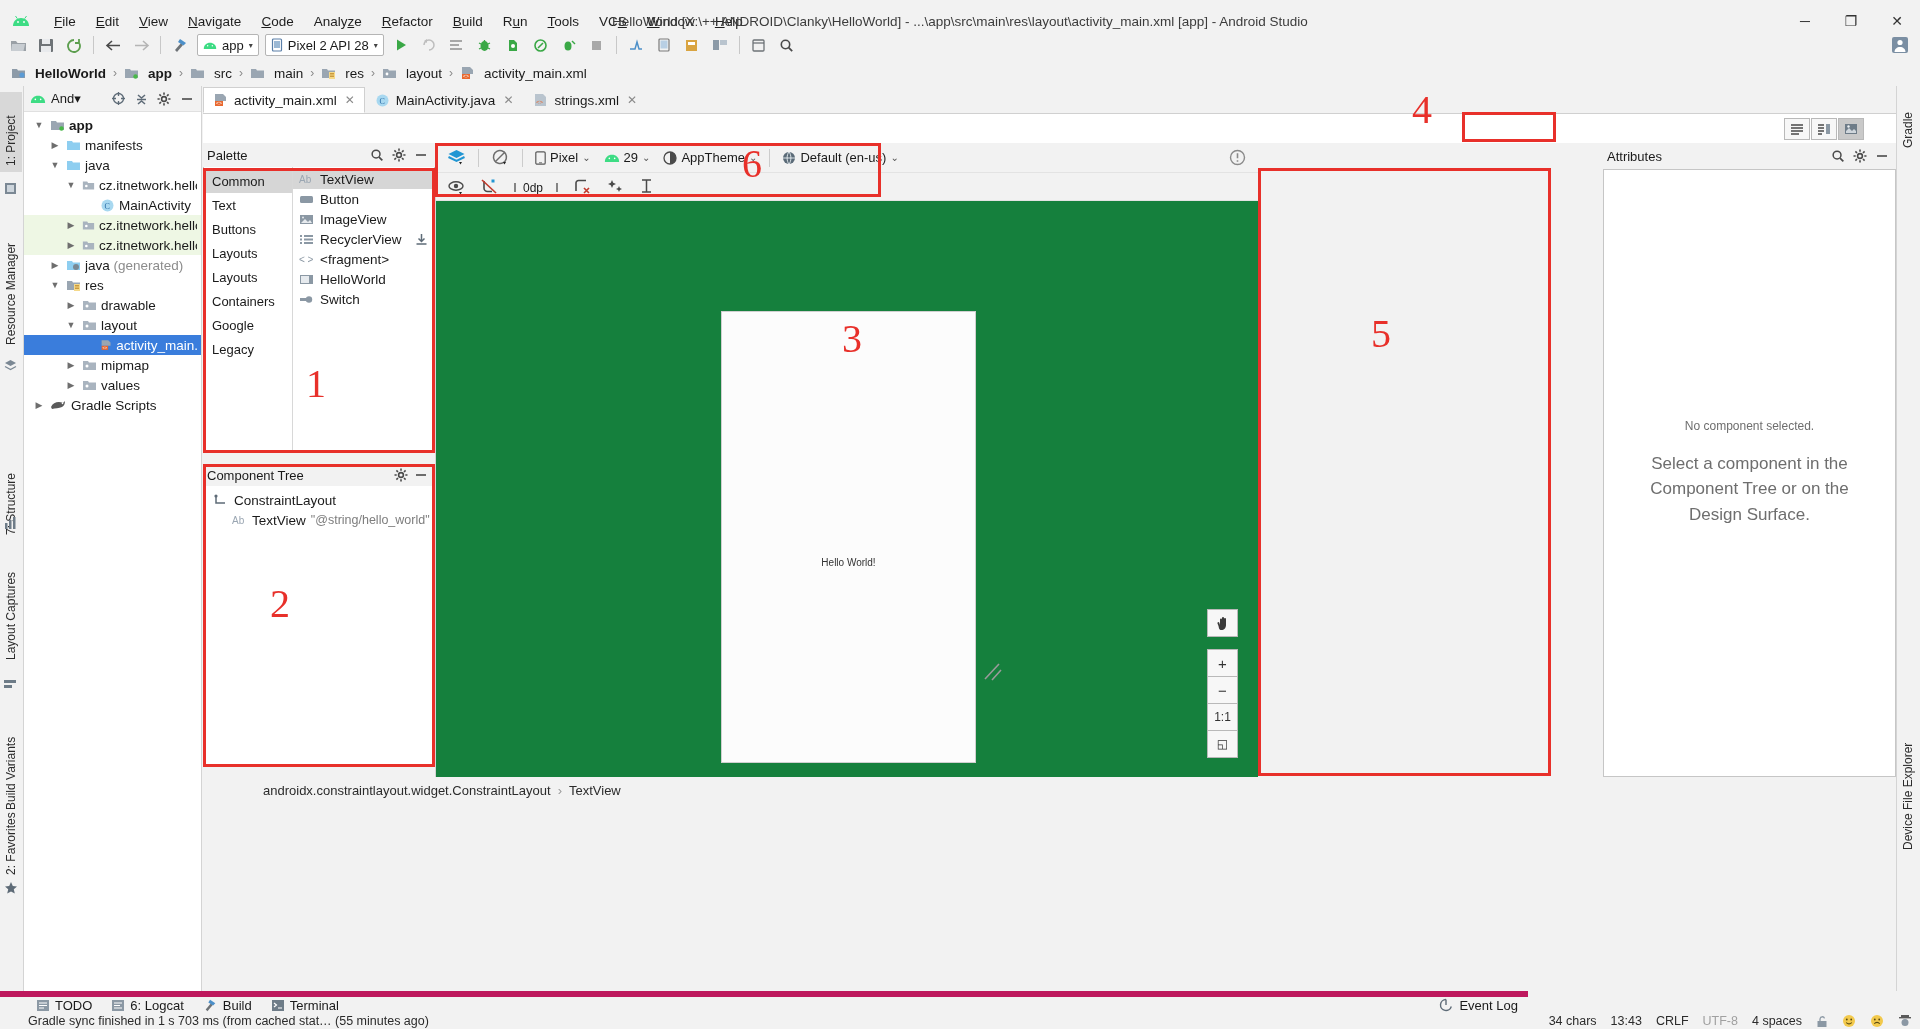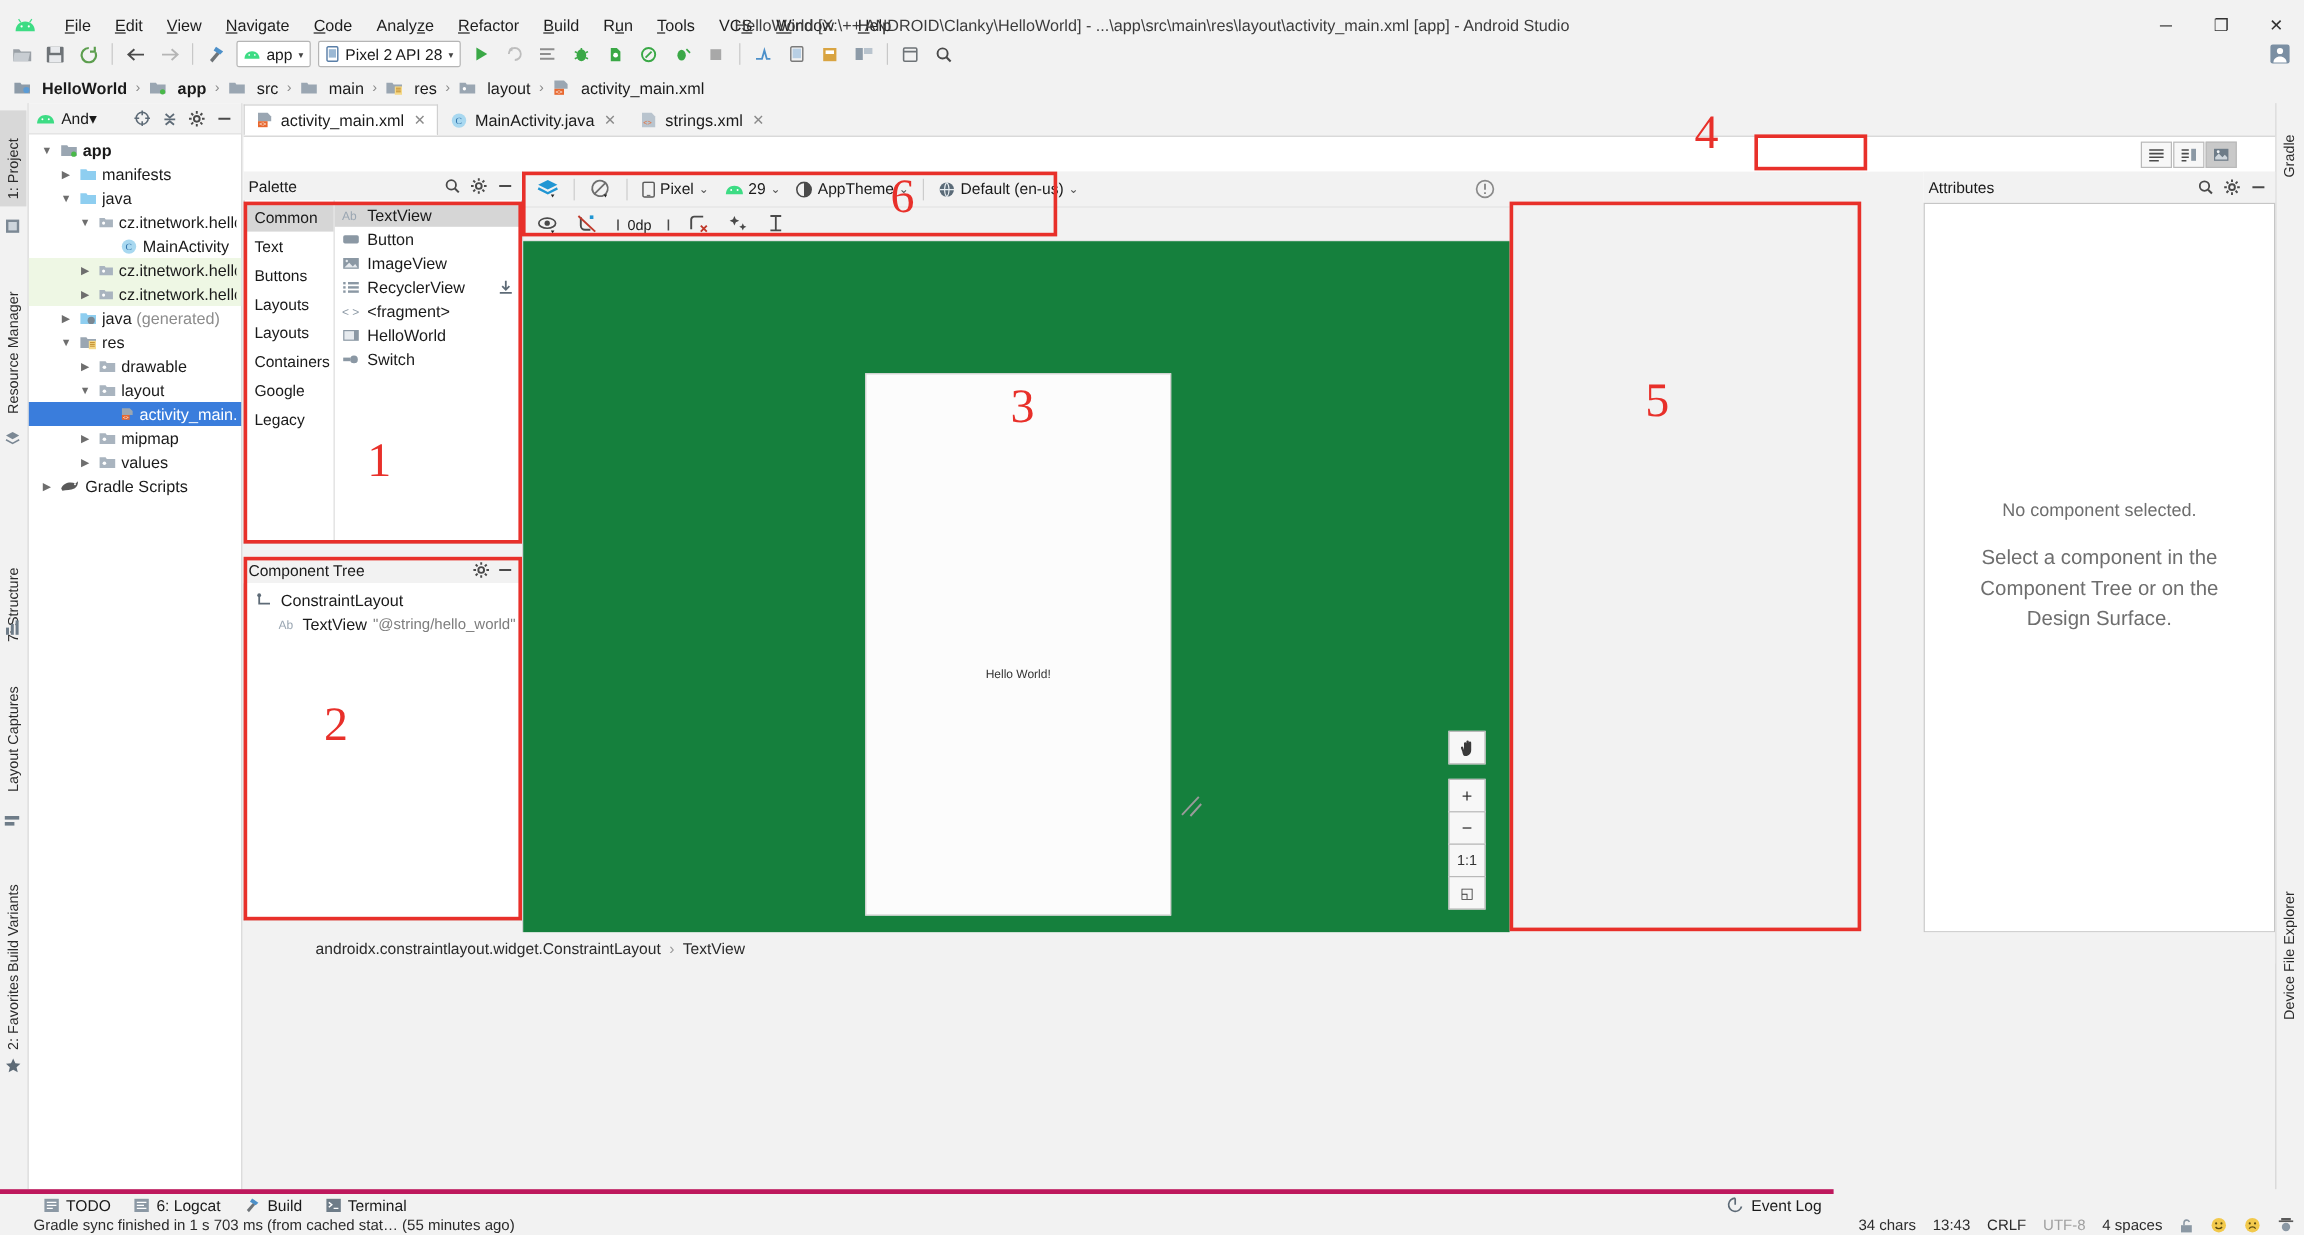--- a/index.html
+++ b/index.html
@@ -106,21 +106,21 @@
   .tree-label .dim { color:#8c8c8c; }
 
   
   .palette {
     position:absolute; top:143px; left:203px; width:232px; height:310px;
     background:#fff;
   }
   .pal-head { height:24px; background:#f2f2f2; display:flex; align-items:center;
               padding:0 4px; gap:2px; }
   .pal-body { display:flex; height:286px; border:1px solid #c6c6c6; border-top:none; position:relative; }
-  .pal-cats { width:75px; border-right:1px solid #d8d8d8; padding-top:2px; background:#fff; }
+  .pal-cats { width:89px; border-right:1px solid #d8d8d8; padding-top:2px; background:#fff; }
   .pal-cat { height:24px; display:flex; align-items:center; padding-left:8px; font-size:13px; }
   .pal-cat.active { background:#d6d6d6; }
   .pal-items { flex:1; padding-top:2px; background:#fff; position:relative; }
   .pal-item { height:20px; display:flex; align-items:center; gap:6px; padding-left:6px; font-size:13.5px; }
   .pal-item.sel { background:#d6d6d6; }
   .dl-icon { position:absolute; right:6px; }
 
   
   .comptree {
     position:absolute; top:464px; left:203px; width:232px; height:303px; background:#fff;
@@ -162,36 +162,36 @@
 
   
   .attrs {
     position:absolute; top:143px; right:24px; width:293px; height:634px; background:#fff;
   }
   .attrs-head { height:26px; background:#f2f2f2; display:flex; align-items:center;
                 padding:0 4px; gap:2px; }
   .attrs-body { height:608px; border:1px solid #c6c6c6; background:#fff;
                 display:flex; flex-direction:column; align-items:center;
                 justify-content:center; text-align:center; position:relative; }
-  .attrs-msg { font-size:15px; color:#6e6e6e; }
+  .attrs-msg { font-size:12px; color:#6e6e6e; }
   .attrs-msg2 { font-size:17px; color:#6e6e6e; margin-top:18px; line-height:1.5;
                 width:230px; }
 
   
   .bottom-crumb {
     position:absolute; top:777px; left:203px; width:1693px; height:26px;
     background:#f2f2f2; display:flex; align-items:center; padding-left:60px; gap:7px;
     font-size:13px; color:#2b2b2b;
   }
 
   
   .bottom-bar {
     position:absolute; top:991px; left:0; width:1528px; height:22px;
     background:#f2f2f2; display:flex; align-items:center; padding-left:28px; gap:3px;
-    border-top:4px solid #be185d;
+    border-top:6px solid #be185d;
   }
   .bb-item { display:flex; align-items:center; gap:5px; padding:2px 8px; font-size:13px; }
   .bb-right { position:absolute; right:10px; display:flex; align-items:center; gap:6px; }
 
   
   .statusbar {
     position:absolute; top:1013px; left:0; width:1920px; height:16px;
     background:#f2f2f2; display:flex; align-items:center; padding-left:28px;
     font-size:12.5px; color:#2b2b2b;
   }

